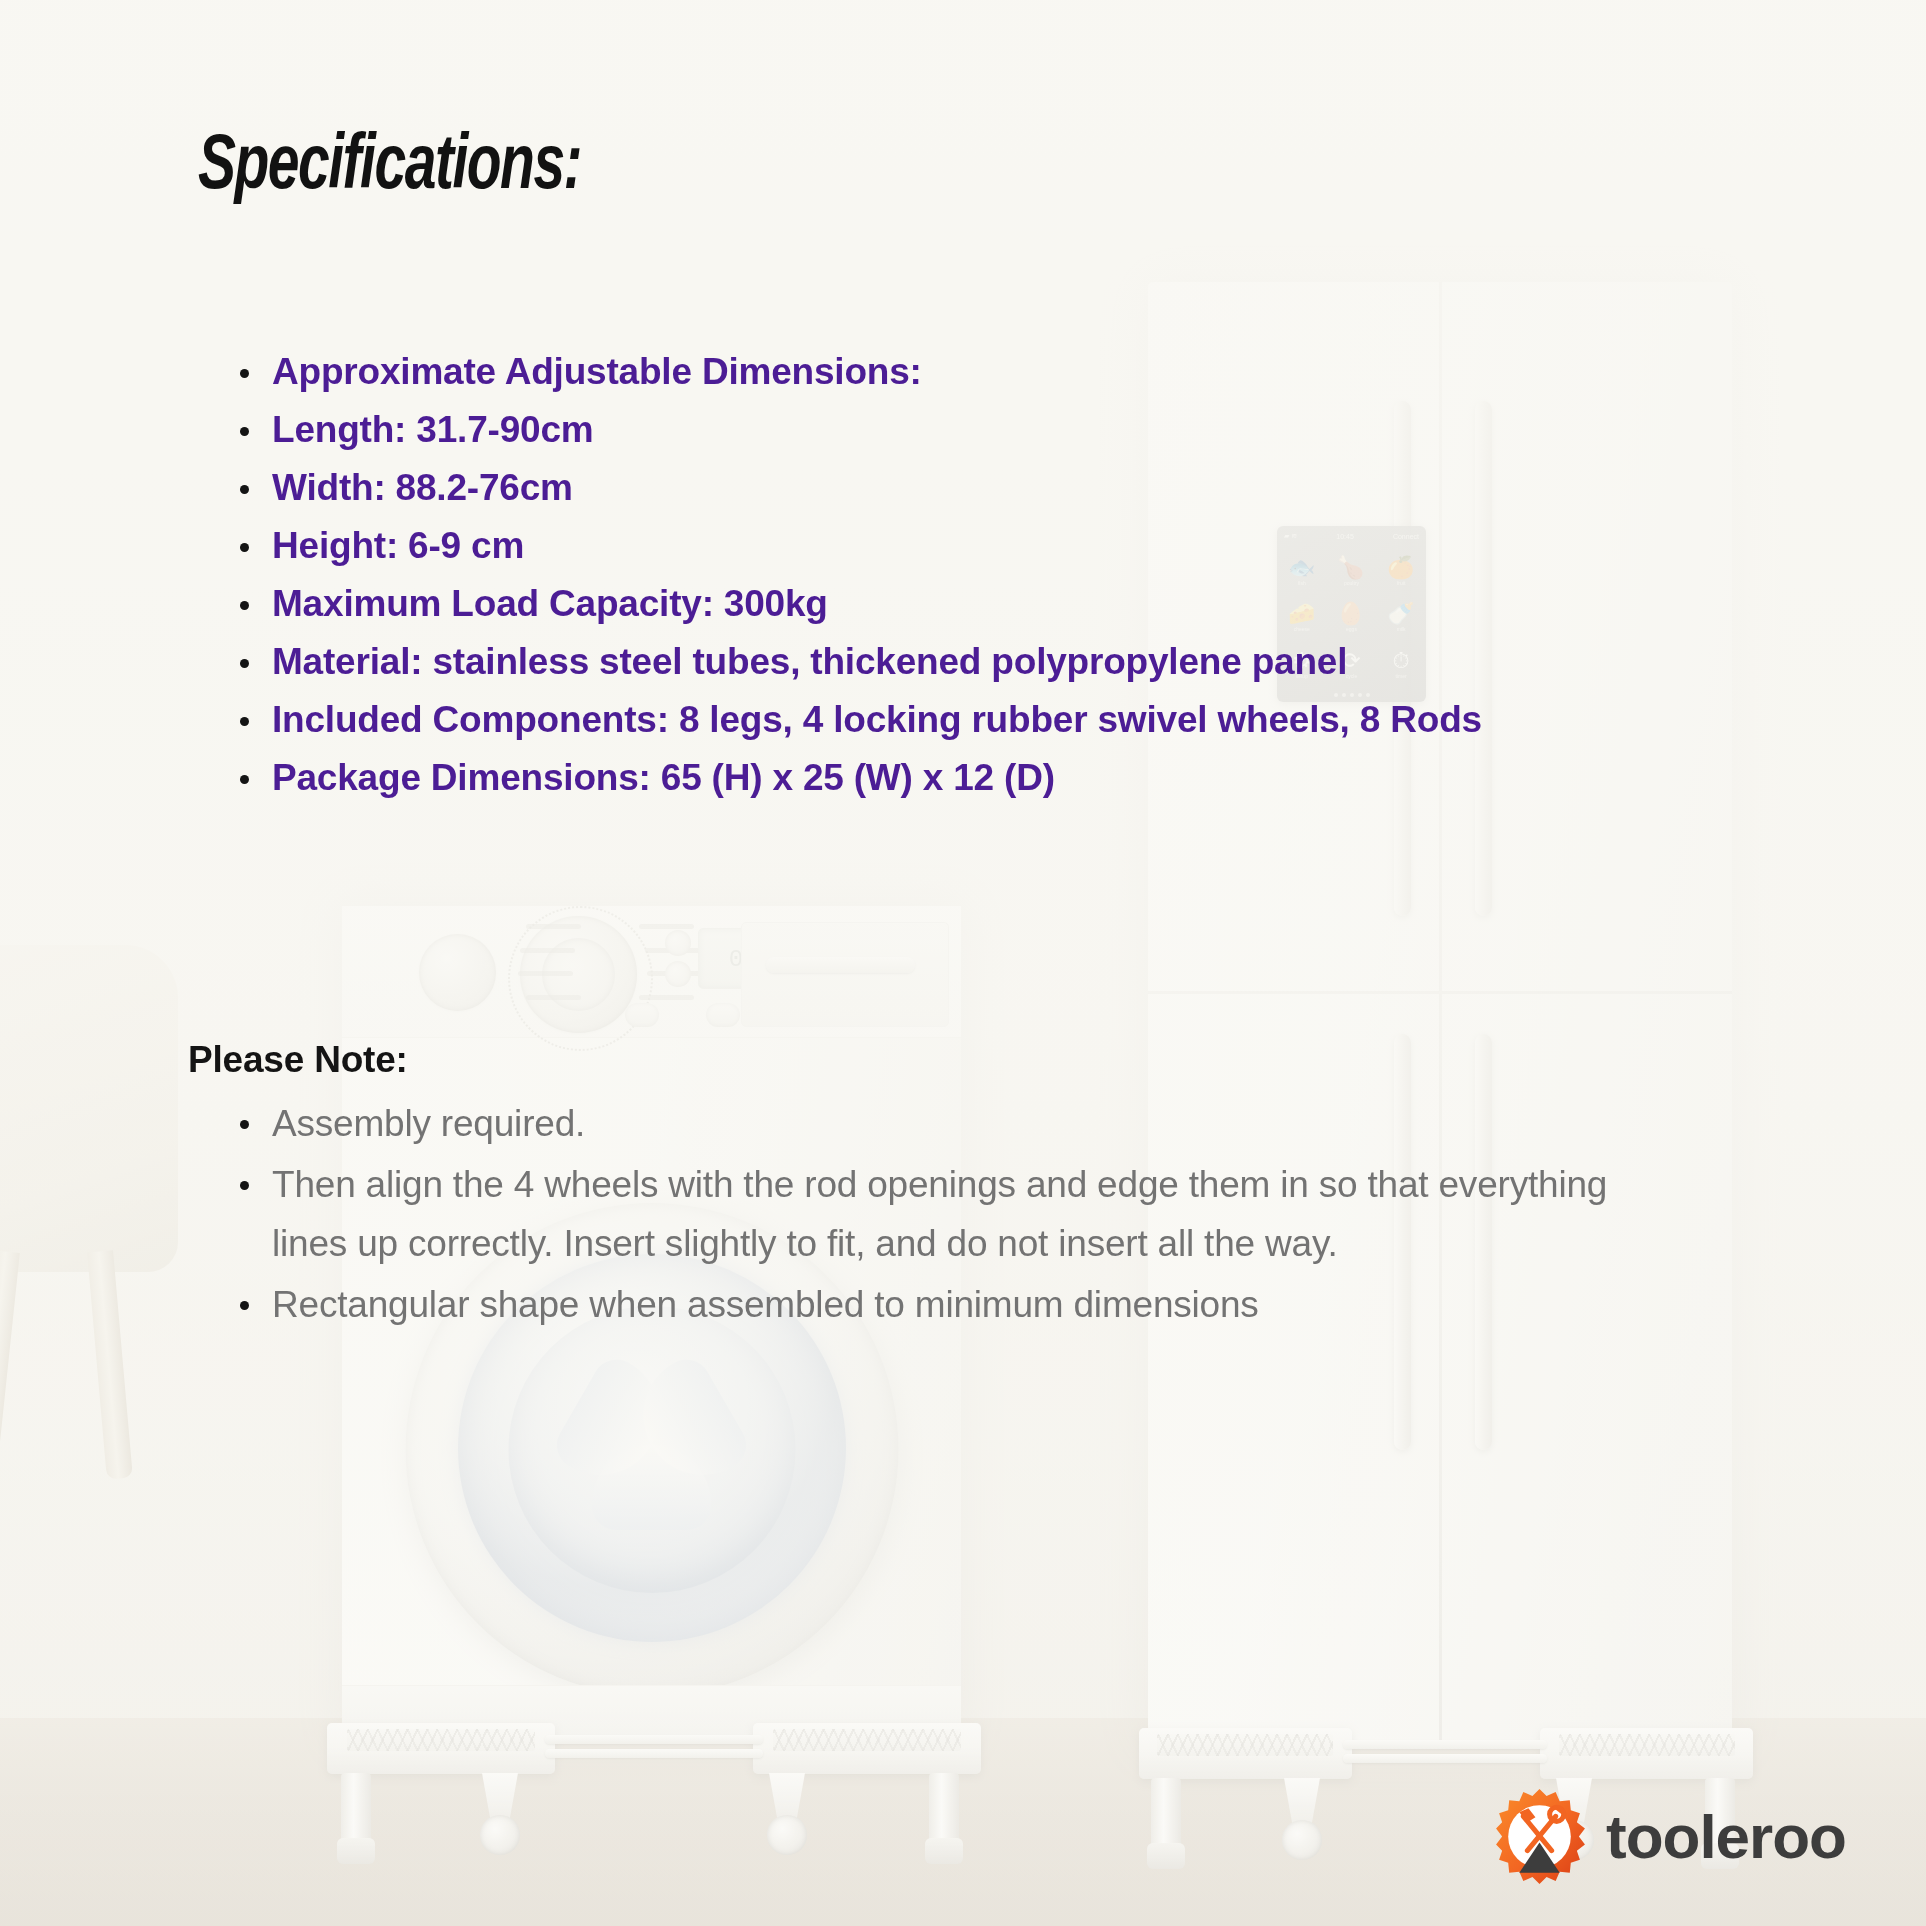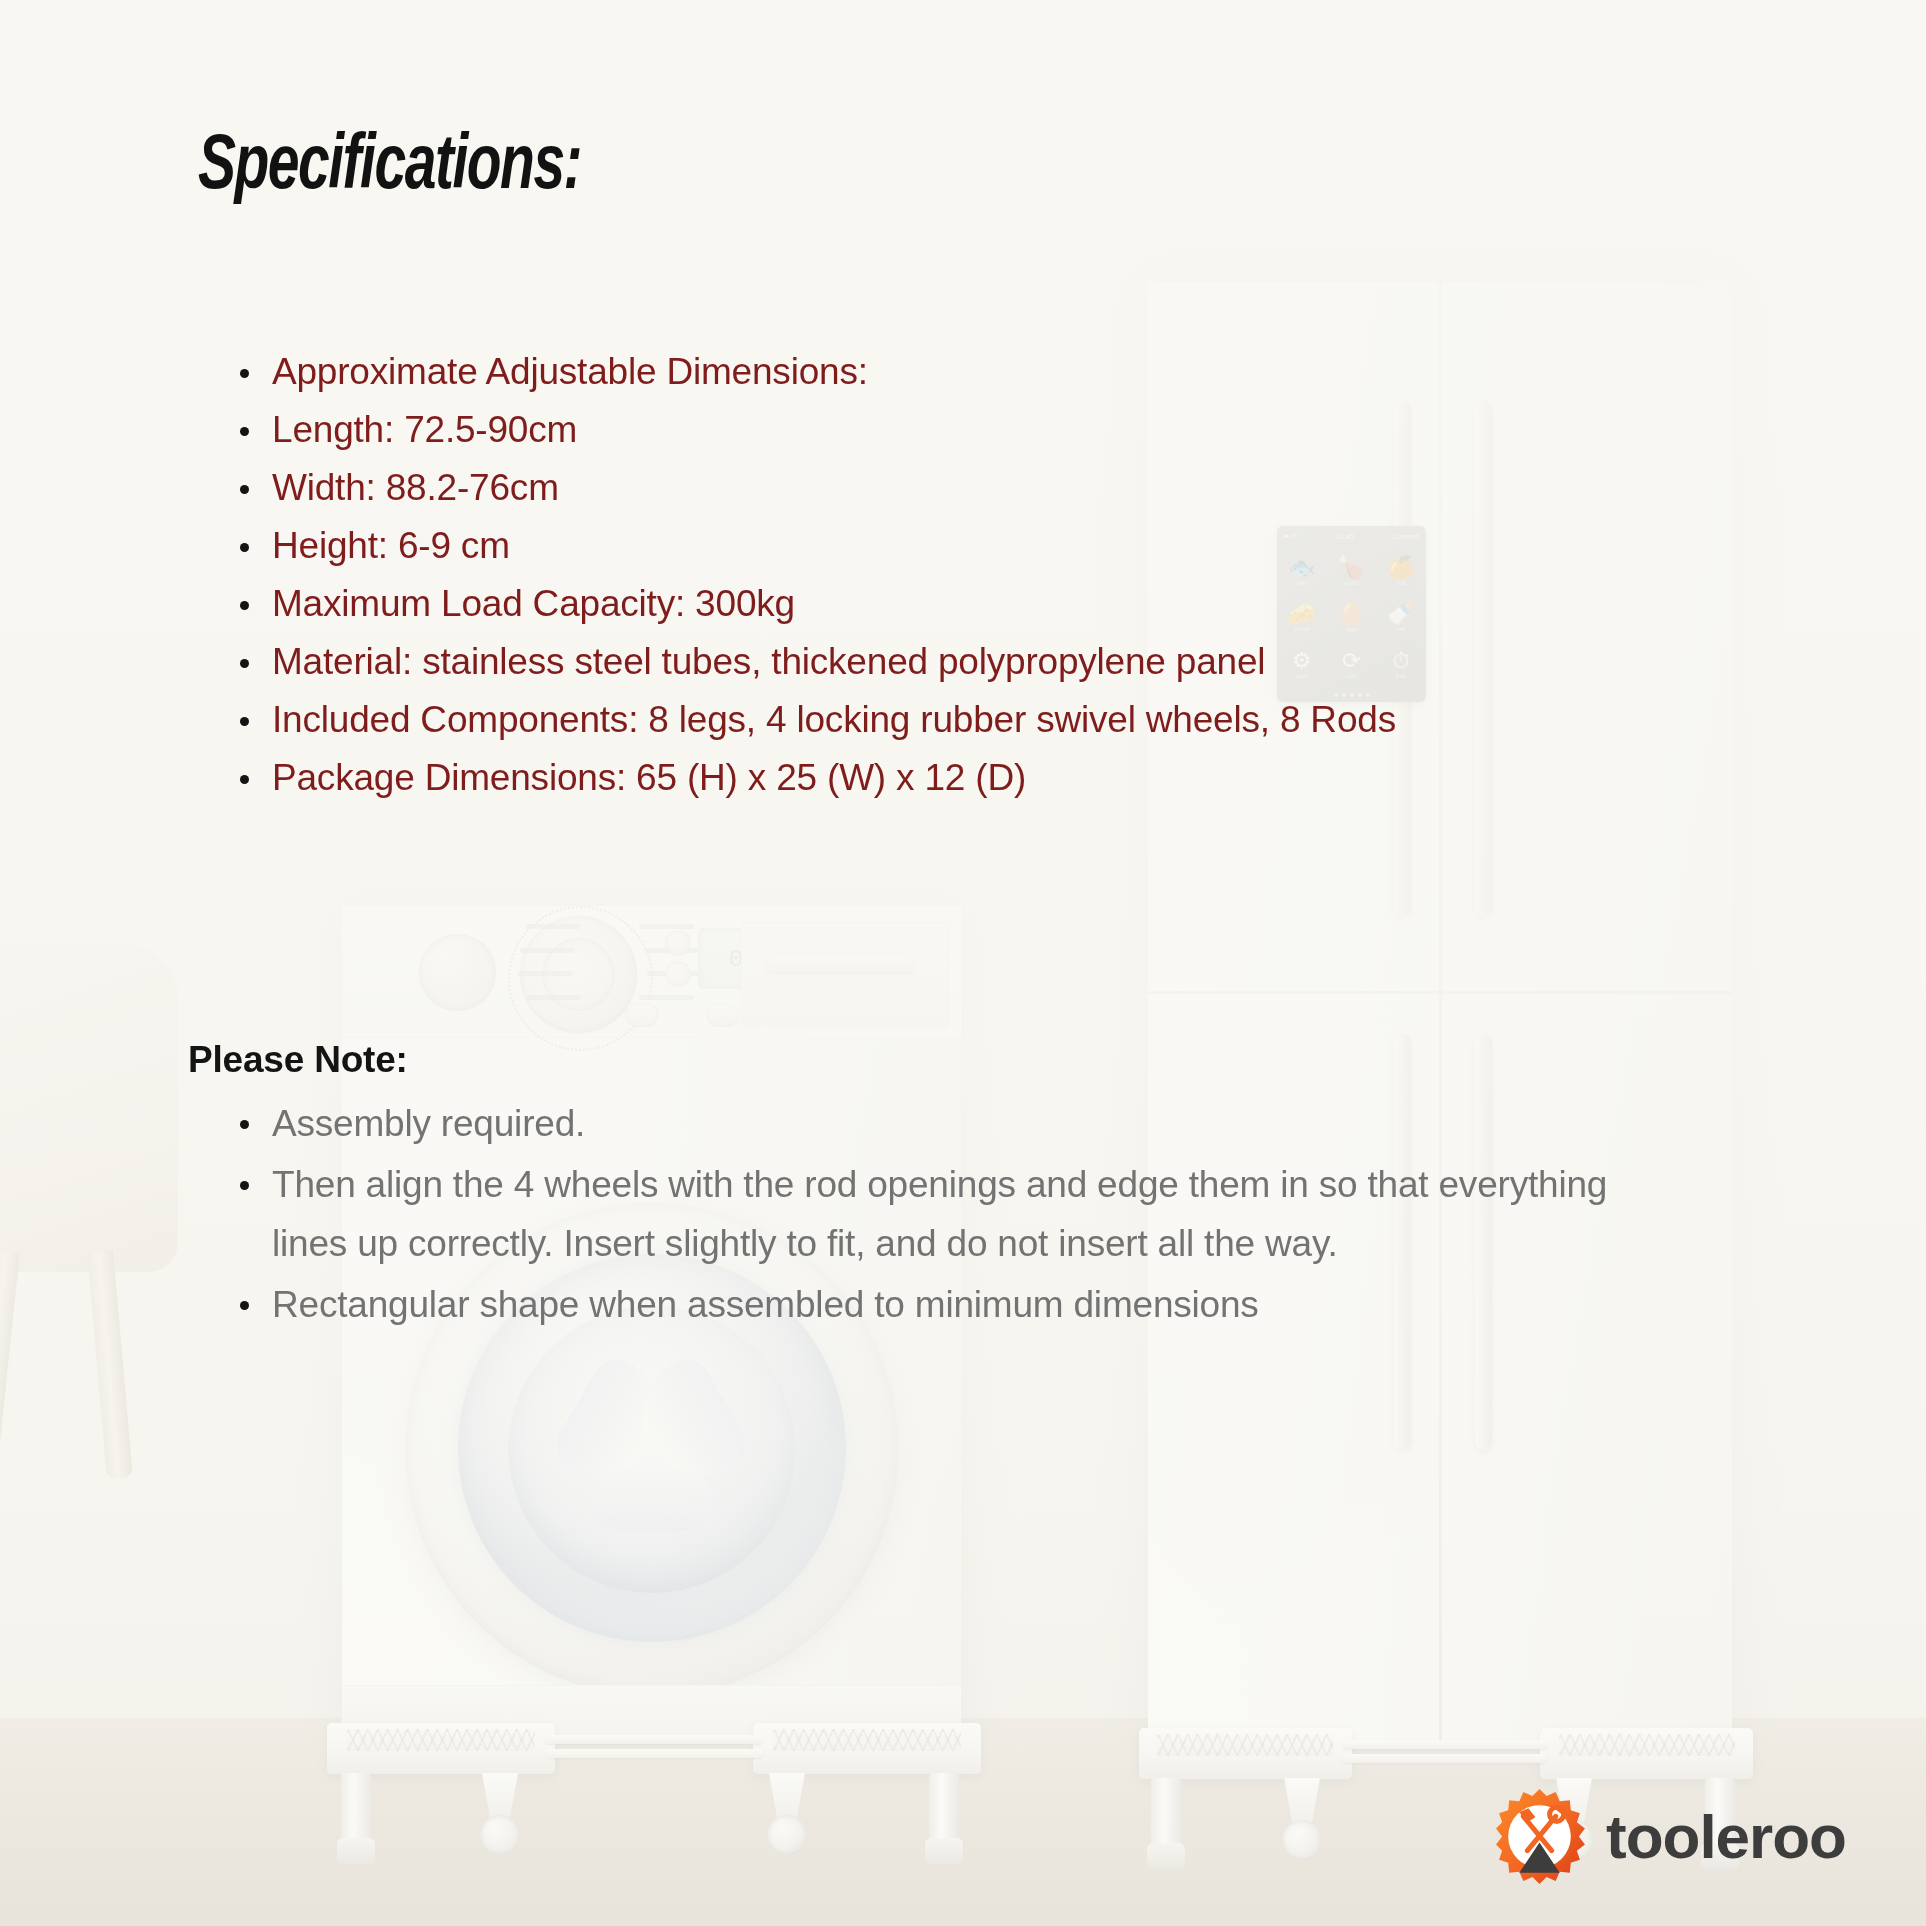--- a/index.html
+++ b/index.html
@@ -253,21 +253,21 @@
     transform:scaleX(.74);transform-origin:left top;
     white-space:nowrap;
   }
 
   .spec-list{
     position:absolute;left:220px;top:343px;width:1406px;
     margin:0;padding:0;list-style:none;
   }
   .spec-list li{
     position:relative;
-    font-size:37px;font-weight:normal;color:#7f1d1d;
+    font-size:37px;font-weight:bold;color:#4c1d95;
     line-height:58px;
     padding-left:52px;
     letter-spacing:-0.2px;
   }
   .spec-list li:before{
     content:"";position:absolute;left:20px;top:26px;
     width:9px;height:9px;border-radius:50%;background:#141414;
   }
 
   .note-head{
@@ -427,21 +427,21 @@
 </div>
 
 <div class="veil"></div>
 
 <div id="content">
 
   <div class="page-title">Specifications:</div>
 
   <ul class="spec-list" id="spec-list">
       <li>Approximate Adjustable Dimensions:</li>
-      <li>Length: 72.5-90cm</li>
+      <li>Length: 31.7-90cm</li>
       <li>Width: 88.2-76cm</li>
       <li>Height: 6-9 cm</li>
       <li>Maximum Load Capacity: 300kg</li>
       <li>Material: stainless steel tubes, thickened polypropylene panel</li>
       <li>Included Components: 8 legs, 4 locking rubber swivel wheels, 8 Rods</li>
       <li>Package Dimensions: 65 (H) x 25 (W) x 12 (D)</li>
     </ul>
 
   <div class="note-head">Please Note:</div>
 

